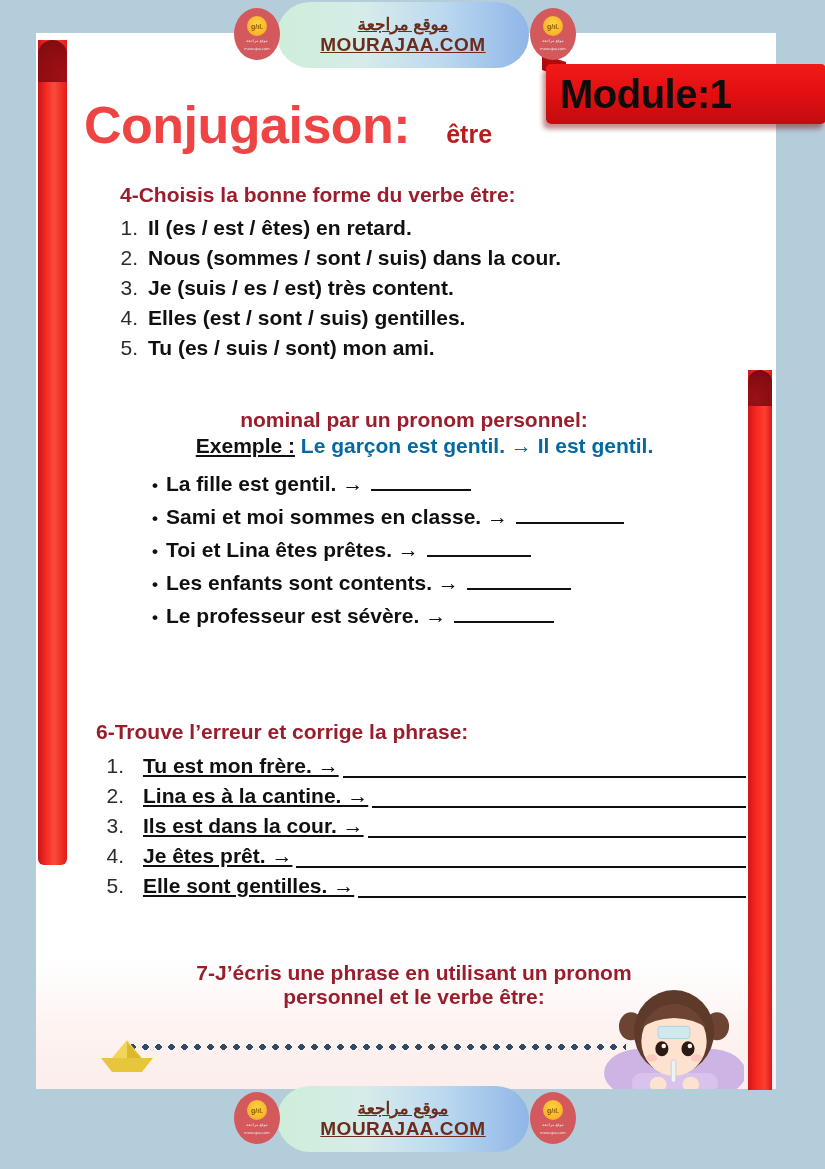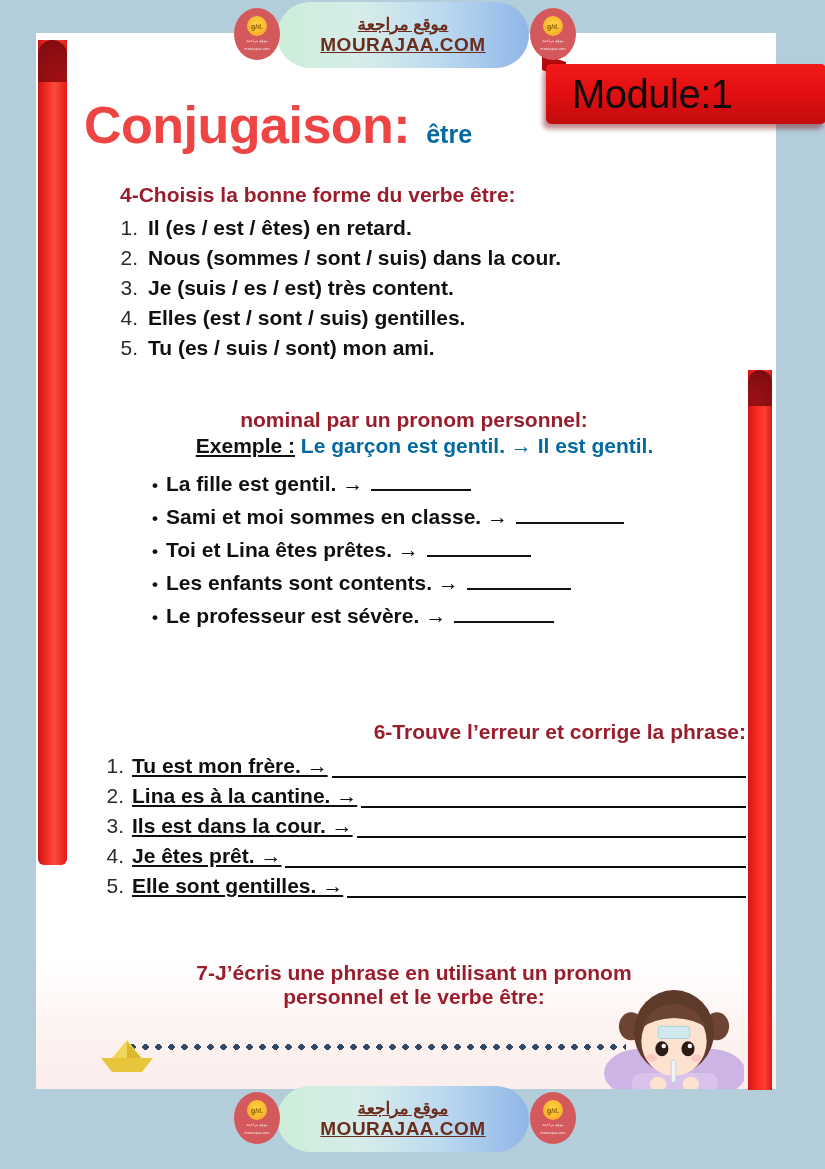--- a/index.html
+++ b/index.html
@@ -58,22 +58,22 @@
   .module-badge{
     position:absolute; left:546px; top:64px;
     width:280px; height:60px;
     background:linear-gradient(to bottom,#f01b18 0%,#e40f12 45%,#c20c0e 100%);
     border-radius:5px;
     box-shadow:-3px 5px 5px rgba(120,0,0,.45);
     z-index:8;
     display:flex; align-items:center;
   }
   .module-badge span{
-    font-size:40px; font-weight:normal; color:#0d0d0d;
-    margin-left:26px; letter-spacing:-.5px; white-space:nowrap;
+    font-size:40px; font-weight:bold; color:#0d0d0d;
+    margin-left:14px; letter-spacing:-.5px; white-space:nowrap;
   }
   .badge-fold{
     position:absolute; left:542px; top:58px;
     width:24px; height:16px;
     background:#b10b0e;
     transform:skewY(18deg);
     z-index:7;
   }
 
   
@@ -118,21 +118,21 @@
     z-index:10;
   }
   .title-row{
     position:absolute; left:48px; top:62px;
     display:flex; align-items:baseline;
   }
   .title-main{
     font-size:52px; font-weight:bold; color:#ef4444; letter-spacing:-.5px;
   }
   .title-verb{
-    font-size:25px; font-weight:bold; color:#0369a1; margin-left:16px;
+    font-size:25px; font-weight:bold; color:#b91c1c; margin-left:36px;
   }
 
   .ex-head{
     font-size:21px; font-weight:bold; color:#9a1d2c;
     text-align:center;
   }
   .ex-head.left{ text-align:left; }
 
   .ol, .ul{ margin:0; padding:0; list-style:none; }
   .num-item{
@@ -150,21 +150,21 @@
     margin-bottom:9px;
   }
   .bul-item .b{
     width:22px; flex:0 0 22px; text-align:center; font-size:17px;
   }
   .blank{
     display:inline-block;
     border-bottom:2px solid #111;
     margin-left:8px; height:15px;
   }
-  .u{ text-decoration:underline; text-underline-offset:2px; }
+  .u{ text-decoration:underline; text-underline-offset:2px;margin-left:11px; }
 
   .ex6-item{
     display:flex; align-items:flex-end;
     font-size:21px; font-weight:bold; color:#101010;
     margin-bottom:6px;
   }
   .ex6-item .n{
     width:28px; flex:0 0 28px; text-align:right;
     font-weight:normal; color:#2b2b2b; margin-right:8px;
   }
@@ -262,21 +262,21 @@
         </li>
         <li class="bul-item">
           <span class="b">•</span>
           <span>Le professeur est sévère. →</span>
           <span class="blank" style="width:100px;"></span>
         </li>
       </ul>
     </div>
 
     <div style="position:absolute; left:60px; top:687px; width:650px;">
-      <div class="ex-head" style="text-align:right;">6-Trouve l’erreur et corrige la phrase:</div>
+      <div class="ex-head" style="text-align:left;">6-Trouve l’erreur et corrige la phrase:</div>
       <ul class="ol" style="margin-top:10px;">
         <li class="ex6-item">
           <span class="n">1.</span>
           <span class="sent u">Tu est mon frère. →</span>
           <span class="ex6-line"></span>
         </li>
         <li class="ex6-item">
           <span class="n">2.</span>
           <span class="sent u">Lina es à la cantine. →</span>
           <span class="ex6-line"></span>

